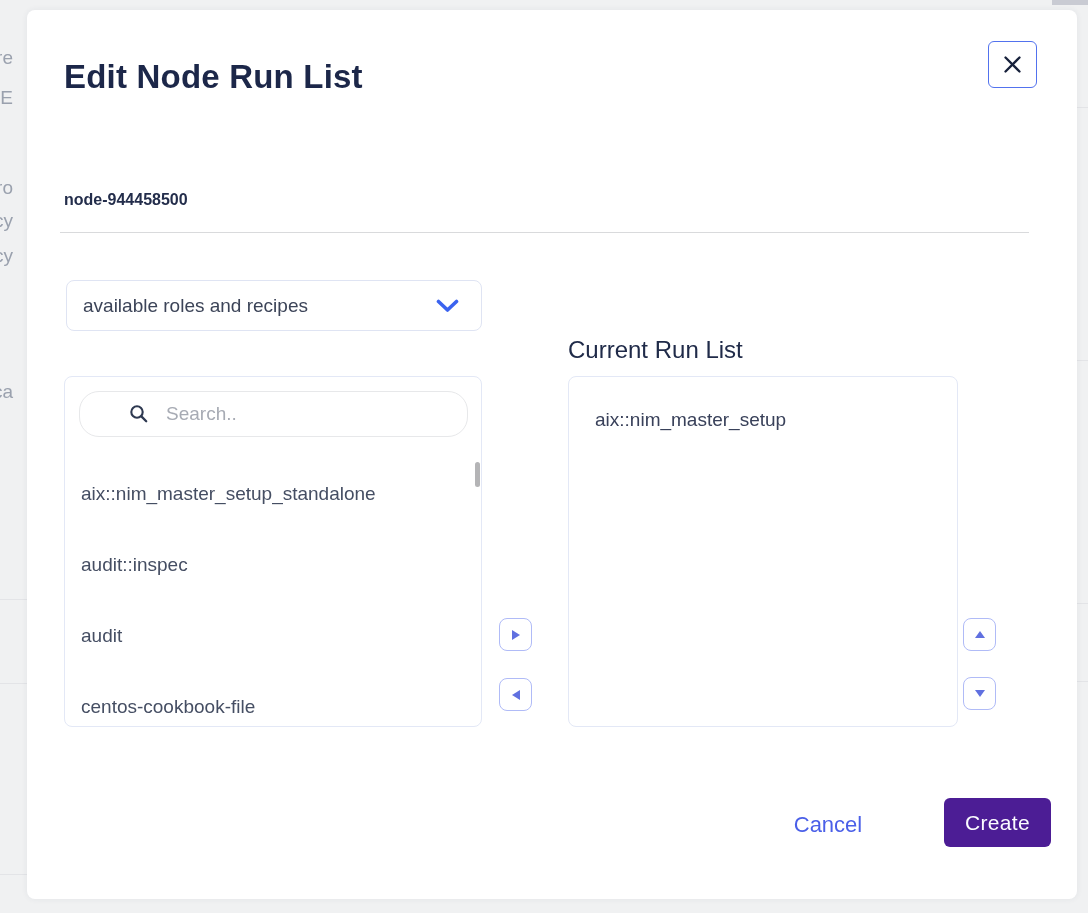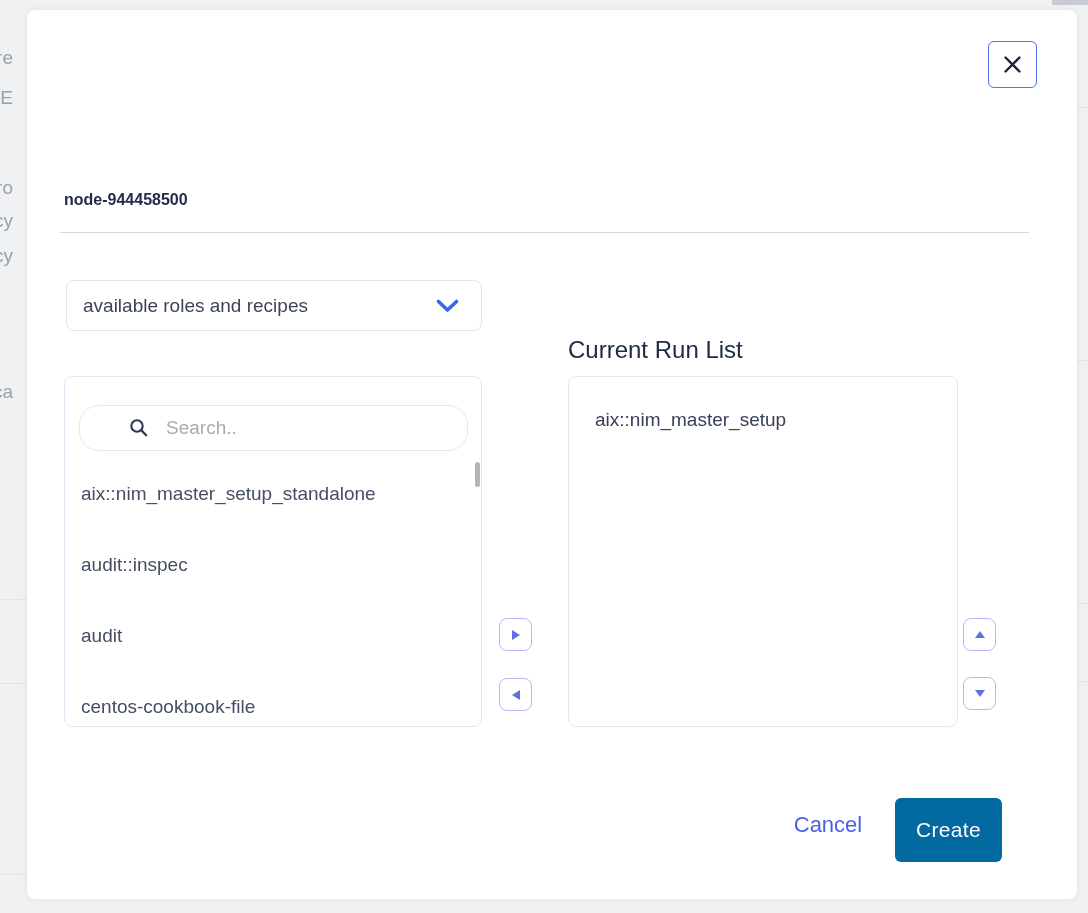--- a/index.html
+++ b/index.html
@@ -36,21 +36,21 @@
   .dropdown-label { margin-left:16px; font-size:19px; color:#3c4458; flex:1; }
   .dropdown-chevron { margin-right:22px; display:flex; align-items:center; }
 
   .crl-heading { position:absolute; left:541px; top:326px; font-size:24px; font-weight:500; color:#202b49; }
 
   .panel { position:absolute; top:366px; height:351px; background:#fff;
            border:1px solid #e3e8f6; border-radius:8px; }
   .panel-available { left:37px;  width:418px; }
   .panel-current   { left:541px; width:390px; }
 
-  .search-box { position:absolute; left:14px; top:28px; width:389px; height:46px;
+  .search-box { position:absolute; left:14px; top:14px; width:389px; height:46px;
                 border:1px solid #e7e8ea; border-radius:20px; display:flex; align-items:center;padding-left:32px; }
   .search-box svg { margin-left:17px; flex:0 0 auto; }
   .search-input { border:none; outline:none; background:transparent; margin-left:17px; flex:1;
                   font-size:19px; color:#3c4458; font-family:"Liberation Sans", sans-serif; }
   .search-input::placeholder { color:#a7abb4; opacity:1; }
 
   .avail-list { position:absolute; left:16px; top:106px; right:24px; list-style:none; }
   .avail-list li { height:21px; margin-bottom:50px; font-size:19px; color:#454e63;
                    white-space:nowrap; cursor:pointer; }
 
@@ -69,22 +69,22 @@
 
   .tri { width:0; height:0; }
   .tri-right { border-top:5px solid transparent; border-bottom:5px solid transparent; border-left:8px solid #6070e0; }
   .tri-left  { border-top:5px solid transparent; border-bottom:5px solid transparent; border-right:8px solid #6070e0; }
   .tri-up    { border-left:5.5px solid transparent; border-right:5.5px solid transparent; border-bottom:7px solid #6070e0; }
   .tri-down  { border-left:5.5px solid transparent; border-right:5.5px solid transparent; border-top:7px solid #6070e0; }
 
   .cancel-btn { position:absolute; left:741px; top:798px; width:120px; height:34px;
                 background:transparent; border:none; font-size:22px; color:#4a5fe8;
                 font-family:"Liberation Sans", sans-serif; cursor:pointer; text-align:center; }
-  .create-btn { position:absolute; left:868px; top:788px; width:107px; height:64px;
-                background:#0369a1; border:none; border-radius:6px;
+  .create-btn { position:absolute; left:917px; top:788px; width:107px; height:49px;
+                background:#4c1d95; border:none; border-radius:6px;
                 font-size:21px; color:#fbfcff; font-family:"Liberation Sans", sans-serif;
                 letter-spacing:0.3px; cursor:default; }
 </style>
 </head>
 <body>
 
 <div class="canvas">
 
   <div class="bg-frag" style="top:47px">ure</div>
   <div class="bg-frag" style="top:87px">DE</div>
@@ -105,20 +105,21 @@
 
     <button class="close-btn">
       <span style="display:flex">
         <svg width="19" height="19" viewBox="0 0 19 19">
           <line x1="2.5" y1="2.5" x2="16.5" y2="16.5" stroke="#17213b" stroke-width="2.3" stroke-linecap="round"></line>
           <line x1="16.5" y1="2.5" x2="2.5" y2="16.5" stroke="#17213b" stroke-width="2.3" stroke-linecap="round"></line>
         </svg>
       </span>
     </button>
 
+    <h1 class="modal-title">Edit Node Run List</h1>
 
     <div class="node-name">node-944458500</div>
     <div class="divider"></div>
 
     <div class="dropdown">
       <span class="dropdown-label">available roles and recipes</span>
       <span class="dropdown-chevron">
         <svg width="23" height="14" viewBox="0 0 23 14">
           <polyline points="2.5,2.5 11.5,11 20.5,2.5" fill="none" stroke="#3b63ef" stroke-width="3.6" stroke-linecap="round" stroke-linejoin="round"></polyline>
         </svg>

